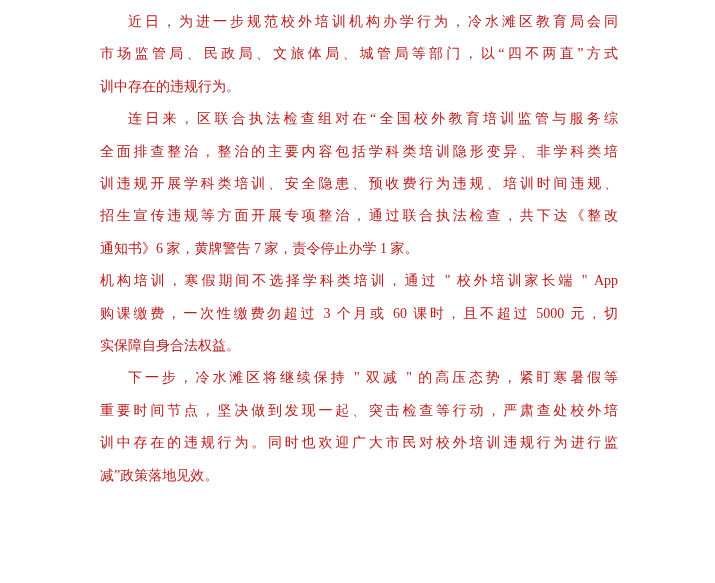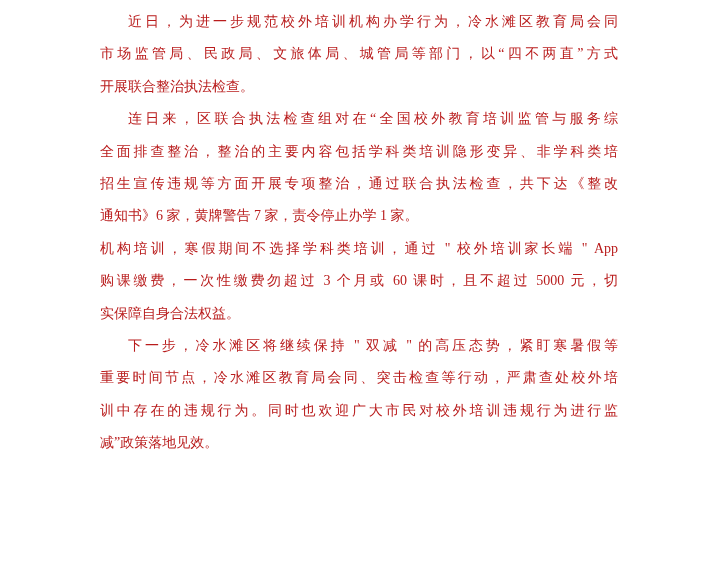--- a/index.html
+++ b/index.html
@@ -41,36 +41,37 @@
   }
 </style>
 </head>
 <body>
 
 <div class="page">
 
   <div class="para">
     <div class="line indent">近日，为进一步规范校外培训机构办学行为，冷水滩区教育局会同</div>
     <div class="line">市场监管局、民政局、文旅体局、城管局等部门，以“四不两直”方式</div>
-    <div class="line last">开展联合整治执法检查。</div>
+    <div class="line last">训中存在的违规行为。</div>
   </div>
 
   <div class="para">
     <div class="line indent">连日来，区联合执法检查组对在“全国校外教育培训监管与服务综</div>
     <div class="line">全面排查整治，整治的主要内容包括学科类培训隐形变异、非学科类培</div>
+    <div class="line">训违规开展学科类培训、安全隐患、预收费行为违规、培训时间违规、</div>
     <div class="line">招生宣传违规等方面开展专项整治，通过联合执法检查，共下达《整改</div>
     <div class="line last">通知书》6 家，黄牌警告 7 家，责令停止办学 1 家。</div>
   </div>
 
   <div class="para">
     <div class="line">机构培训，寒假期间不选择学科类培训，通过 " 校外培训家长端 " App</div>
     <div class="line">购课缴费，一次性缴费勿超过 3 个月或 60 课时，且不超过 5000 元，切</div>
     <div class="line last">实保障自身合法权益。</div>
   </div>
 
   <div class="para">
     <div class="line indent">下一步，冷水滩区将继续保持 " 双减 " 的高压态势，紧盯寒暑假等</div>
-    <div class="line">重要时间节点，冷水滩区教育局会同、突击检查等行动，严肃查处校外培</div>
+    <div class="line">重要时间节点，坚决做到发现一起、突击检查等行动，严肃查处校外培</div>
     <div class="line">训中存在的违规行为。同时也欢迎广大市民对校外培训违规行为进行监</div>
     <div class="line last">减”政策落地见效。</div>
   </div>
 
 </div>
 
 </body></html>

